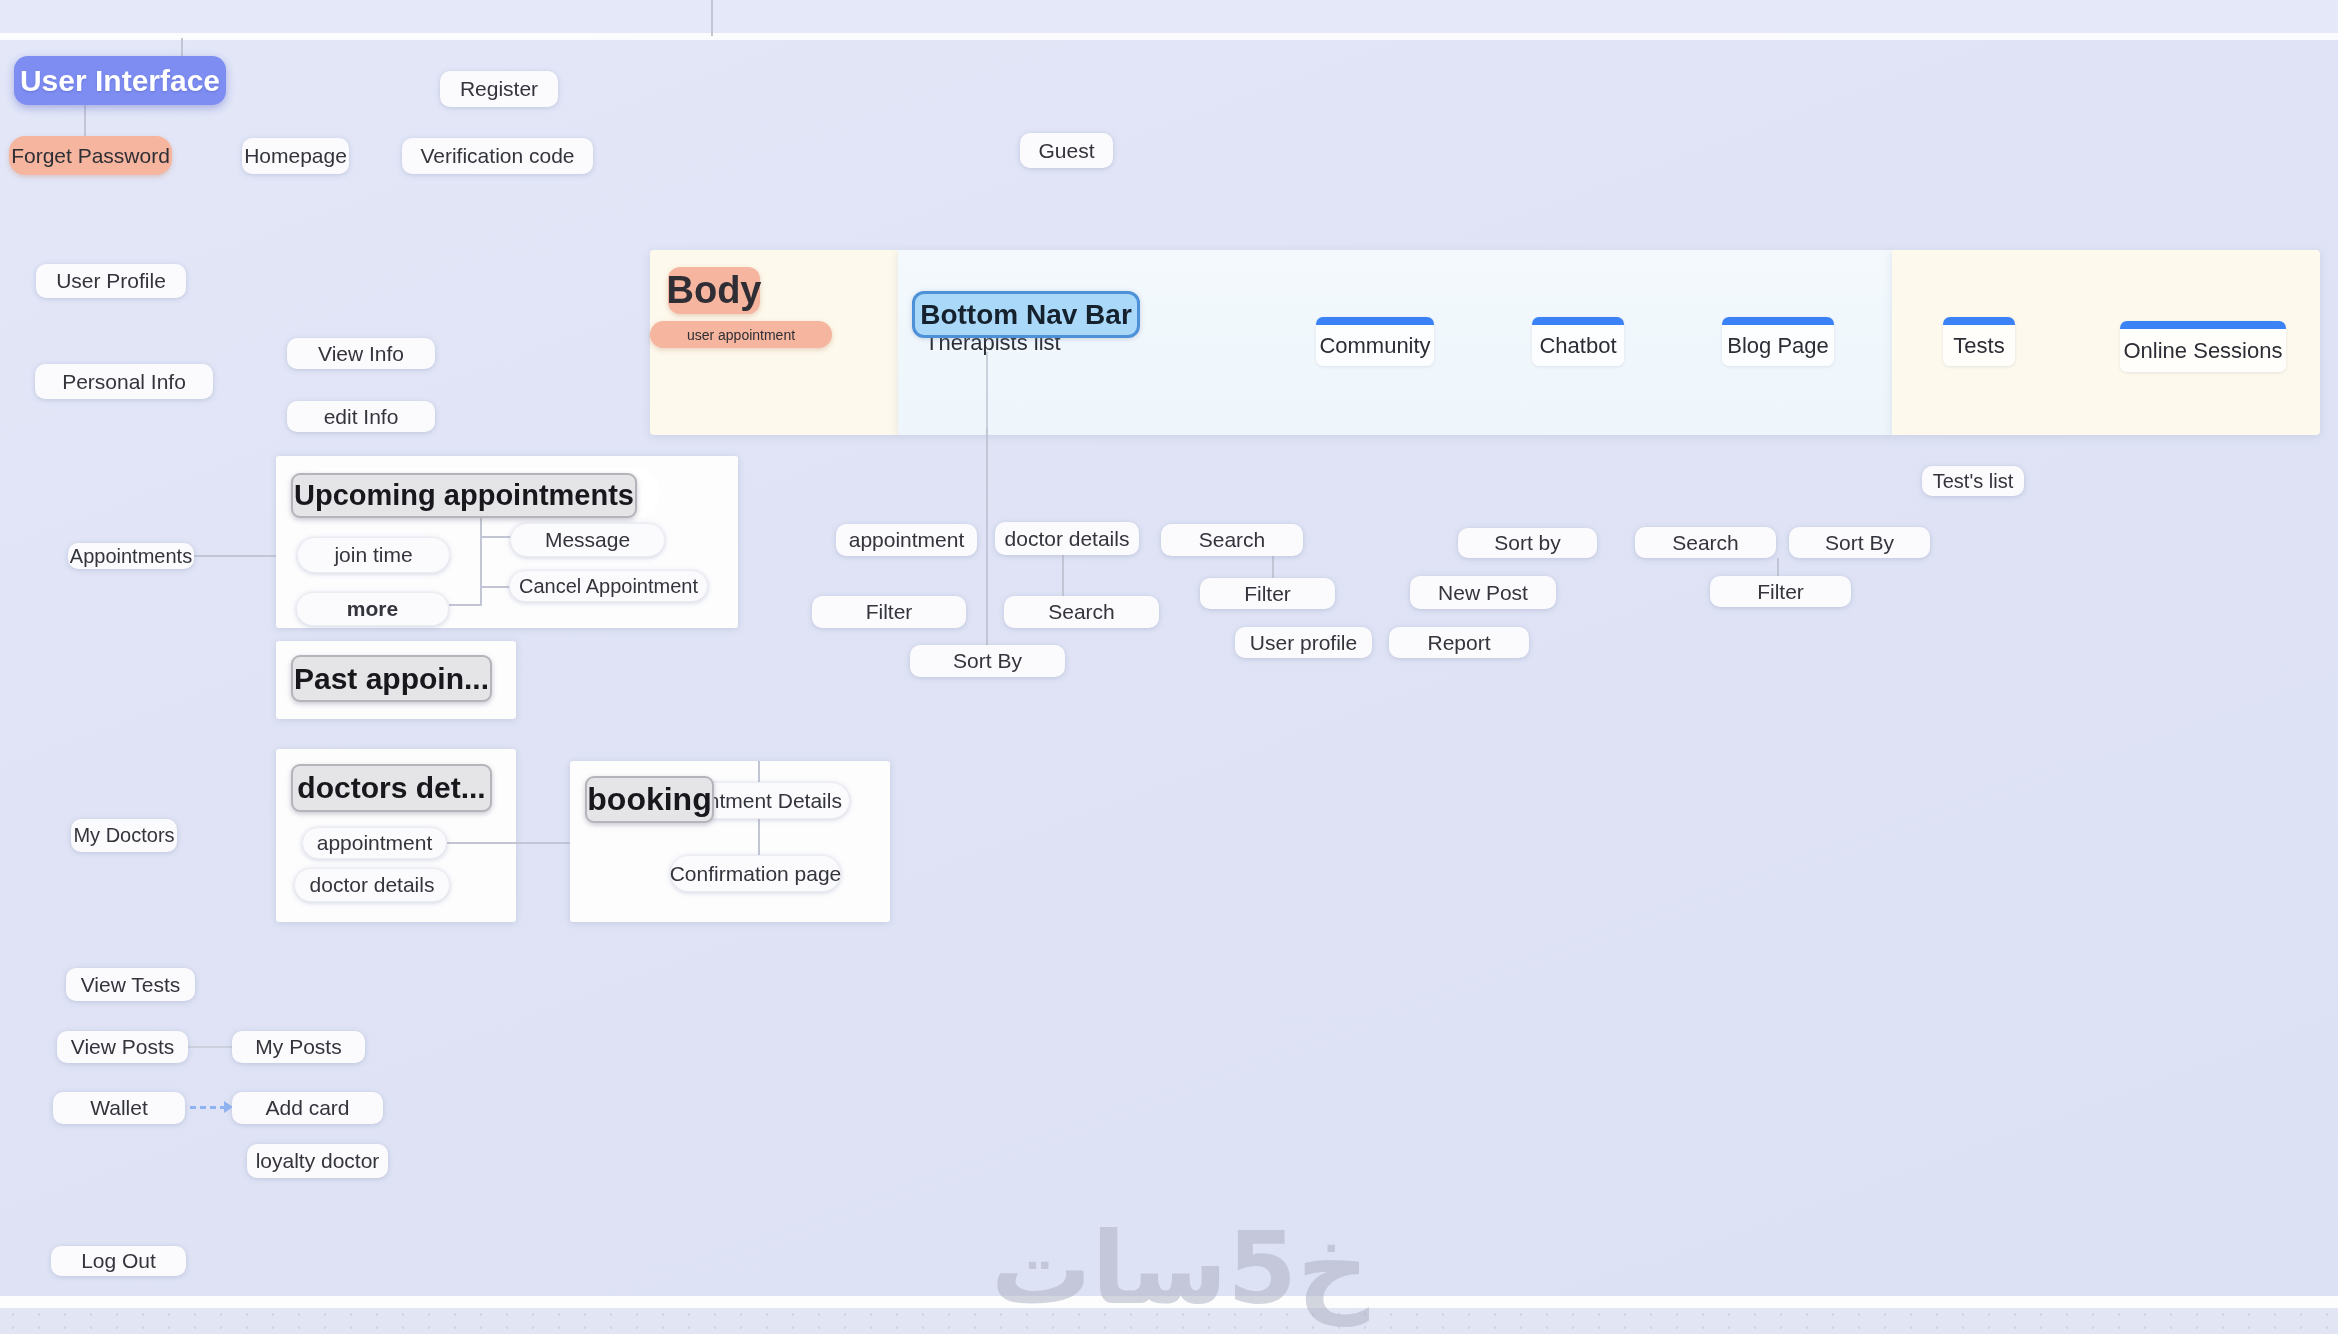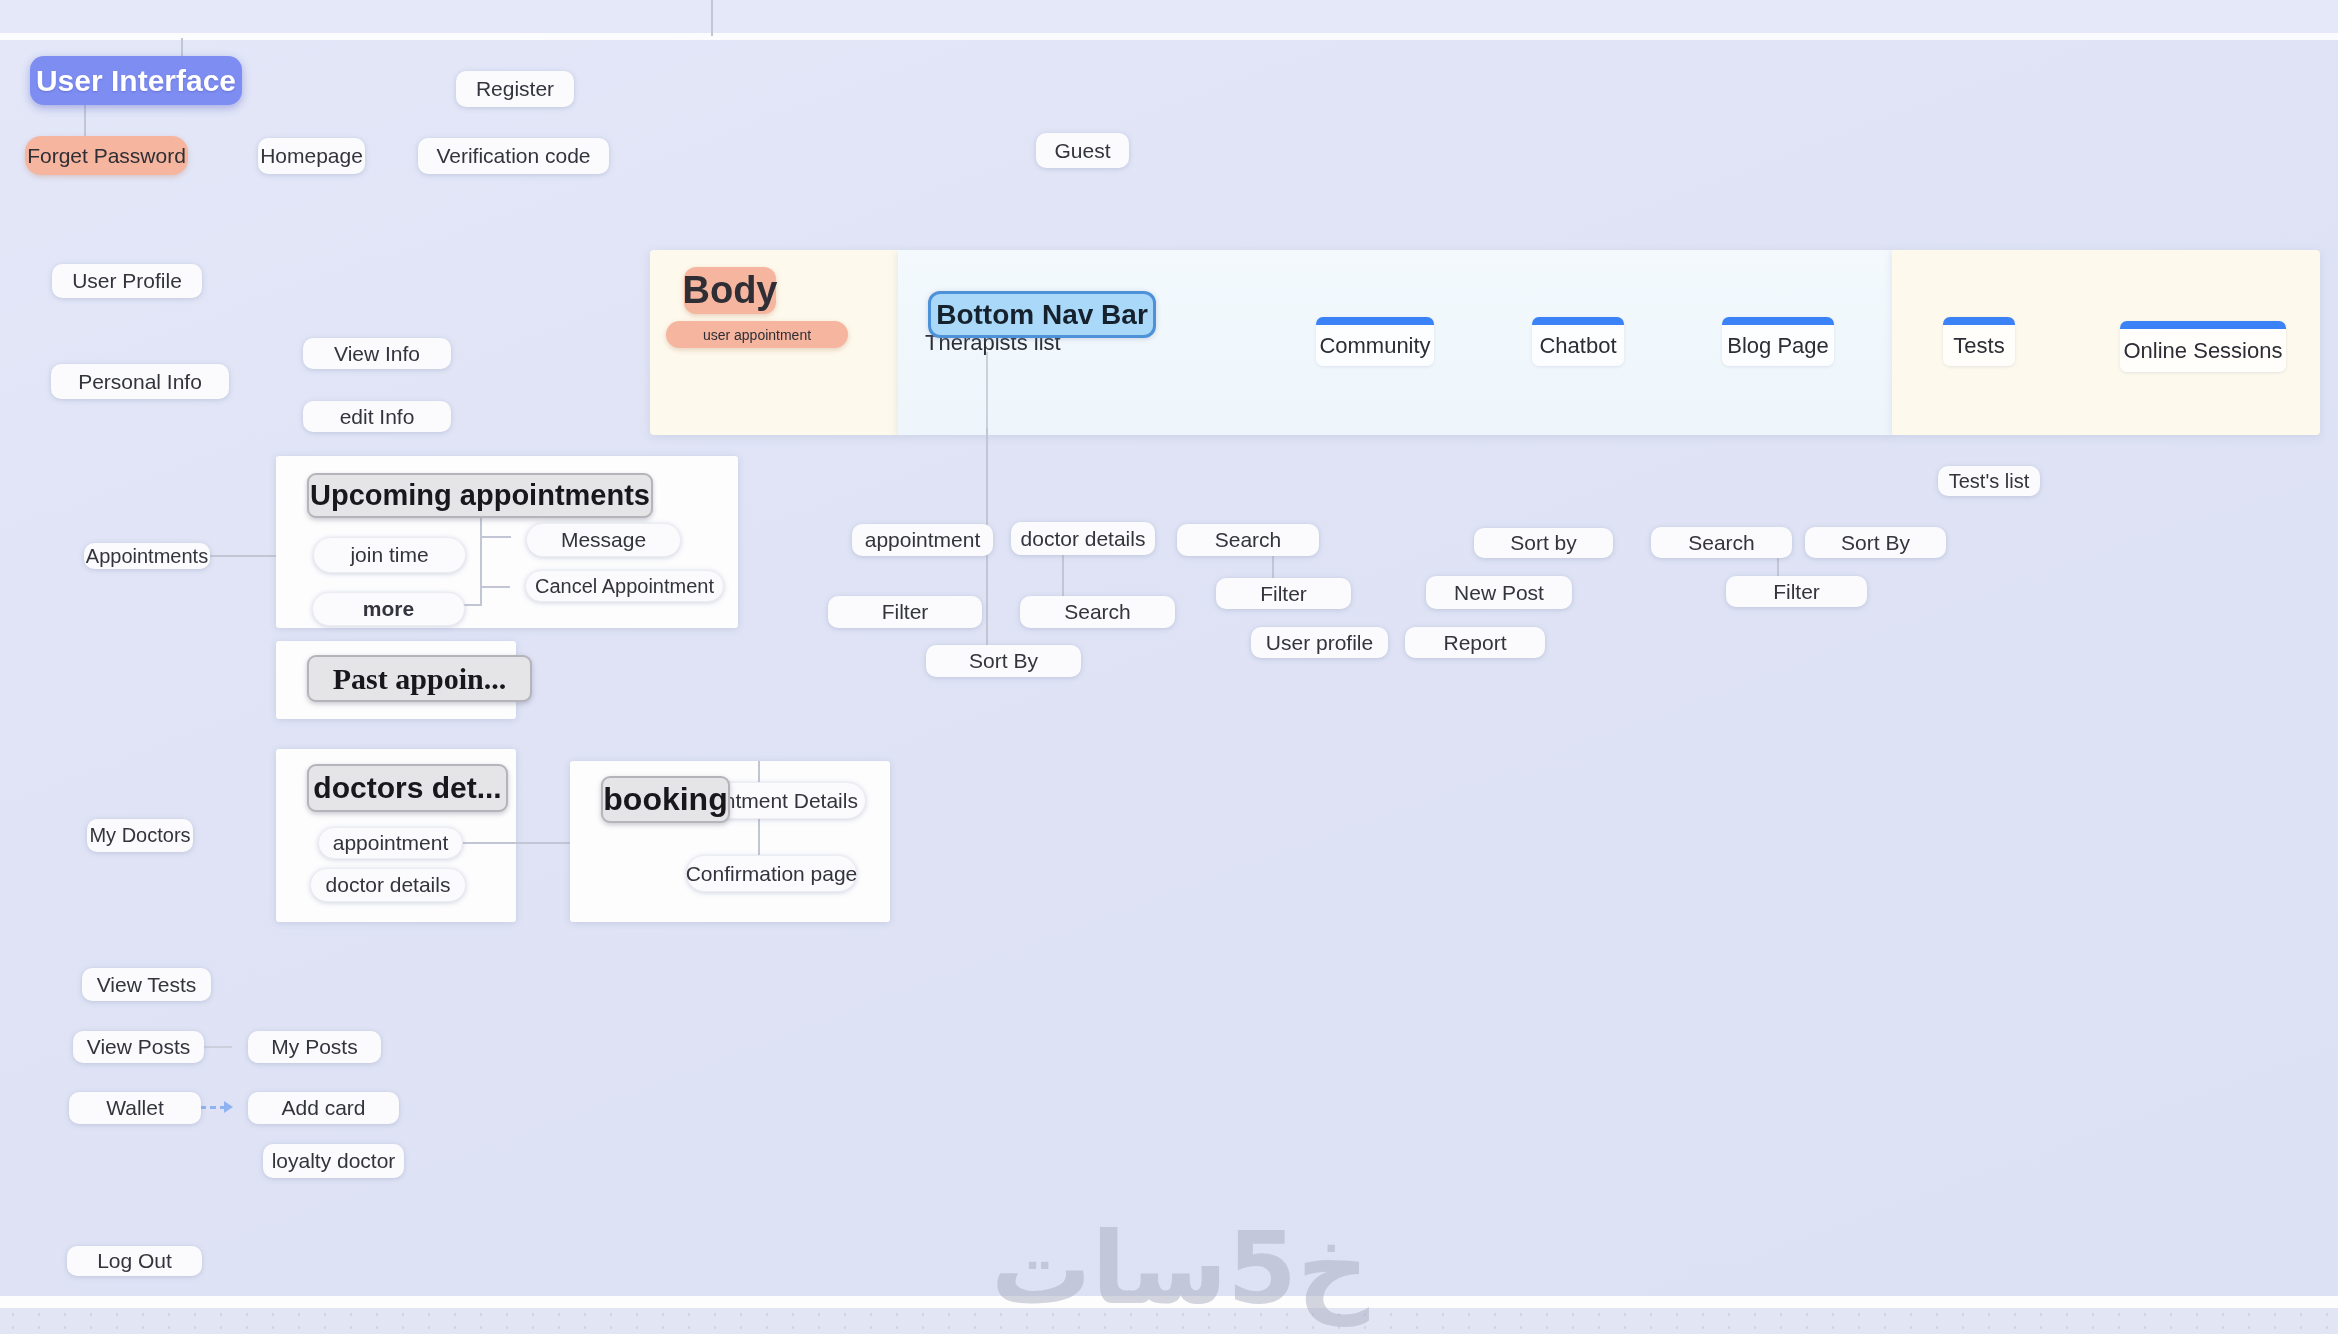--- a/index.html
+++ b/index.html
@@ -16,21 +16,20 @@
     background-size:26px 13px;
   }
   .panel{position:absolute;box-shadow:0 2px 8px rgba(150,158,190,.25);}
   .panel.cream{background:#fdf9ec;}
   .panel.blue{background:linear-gradient(180deg,#f3f9fd 0%,#eef6fb 100%);}
   .card{position:absolute;background:#fdfdfe;border-radius:3px;box-shadow:0 1px 6px rgba(140,150,185,.3);}
   .pill{
     position:absolute;box-sizing:border-box;display:flex;align-items:center;justify-content:center;
     white-space:nowrap;font-size:21px;color:#33343c;background:#fbfbfd;border-radius:10px;
     box-shadow:0 1px 5px rgba(130,140,175,.35);
-    margin-left:16px;
   }
   .pill.small{font-size:20px;}
   .pill.round{border-radius:20px;border:1px solid #ececf3;}
   .pill.salmon{background:#f6b59f;color:#2e2e34;box-shadow:0 2px 5px rgba(195,135,110,.35);}
   .pill.bold{font-weight:bold;}
   .pill.gray-title{background:#e5e5e8;border:2px solid #b4b4ba;border-radius:9px;font-weight:bold;font-size:30px;color:#17171c;box-shadow:0 2px 5px rgba(120,120,140,.4);}
   .pill.root{background:#7e8df1;color:#ffffff;font-weight:bold;font-size:30px;border-radius:14px;box-shadow:0 3px 9px rgba(90,100,200,.45);text-shadow:0 1px 2px rgba(80,90,190,.5);}
   .pill.navbar{background:#a9d8f8;border:3px solid #4d92d9;border-radius:12px;font-weight:bold;font-size:28px;color:#16212e;}
   .ghost{position:absolute;background:rgba(255,255,255,.75);border-radius:24px;}
   .nav-pill{
@@ -124,21 +123,21 @@
 <div class="line-h" style="left:480px;top:586px;width:30px;"></div>
 <div class="line-h" style="left:449px;top:604px;width:31px;"></div>
 <div class="ghost" style="left:300px;top:468px;width:360px;height:50px;"></div>
 <div class="pill gray-title" style="left:291px;top:473px;width:346px;height:45px;font-size:29px;">Upcoming appointments</div>
 <div class="pill round" style="left:297px;top:537px;width:153px;height:36px;">join time</div>
 <div class="pill round bold" style="left:296px;top:592px;width:153px;height:34px;">more</div>
 <div class="pill round" style="left:510px;top:523px;width:155px;height:34px;">Message</div>
 <div class="pill round" style="left:509px;top:570px;width:199px;height:32px;font-size:20px;">Cancel Appointment</div>
 
 <div class="card" style="left:276px;top:641px;width:240px;height:78px;"></div>
-<div class="pill gray-title" style="left:291px;top:655px;width:225px;height:47px;font-family:Liberation Serif, serif;">Past appoin...</div>
+<div class="pill gray-title" style="left:291px;top:655px;width:201px;height:47px;">Past appoin...</div>
 
 <div class="card" style="left:276px;top:749px;width:240px;height:173px;"></div>
 <div class="line-h" style="left:447px;top:842px;width:123px;"></div>
 <div class="pill gray-title" style="left:291px;top:764px;width:201px;height:48px;">doctors det...</div>
 <div class="pill round" style="left:302px;top:827px;width:145px;height:32px;">appointment</div>
 <div class="pill round" style="left:294px;top:868px;width:156px;height:34px;">doctor details</div>
 
 <div class="card" style="left:570px;top:761px;width:320px;height:161px;"></div>
 <div class="line-v" style="left:758px;top:761px;height:95px;"></div>
 <div class="pill round" style="left:695px;top:782px;width:155px;height:37px;">intment Details</div>

